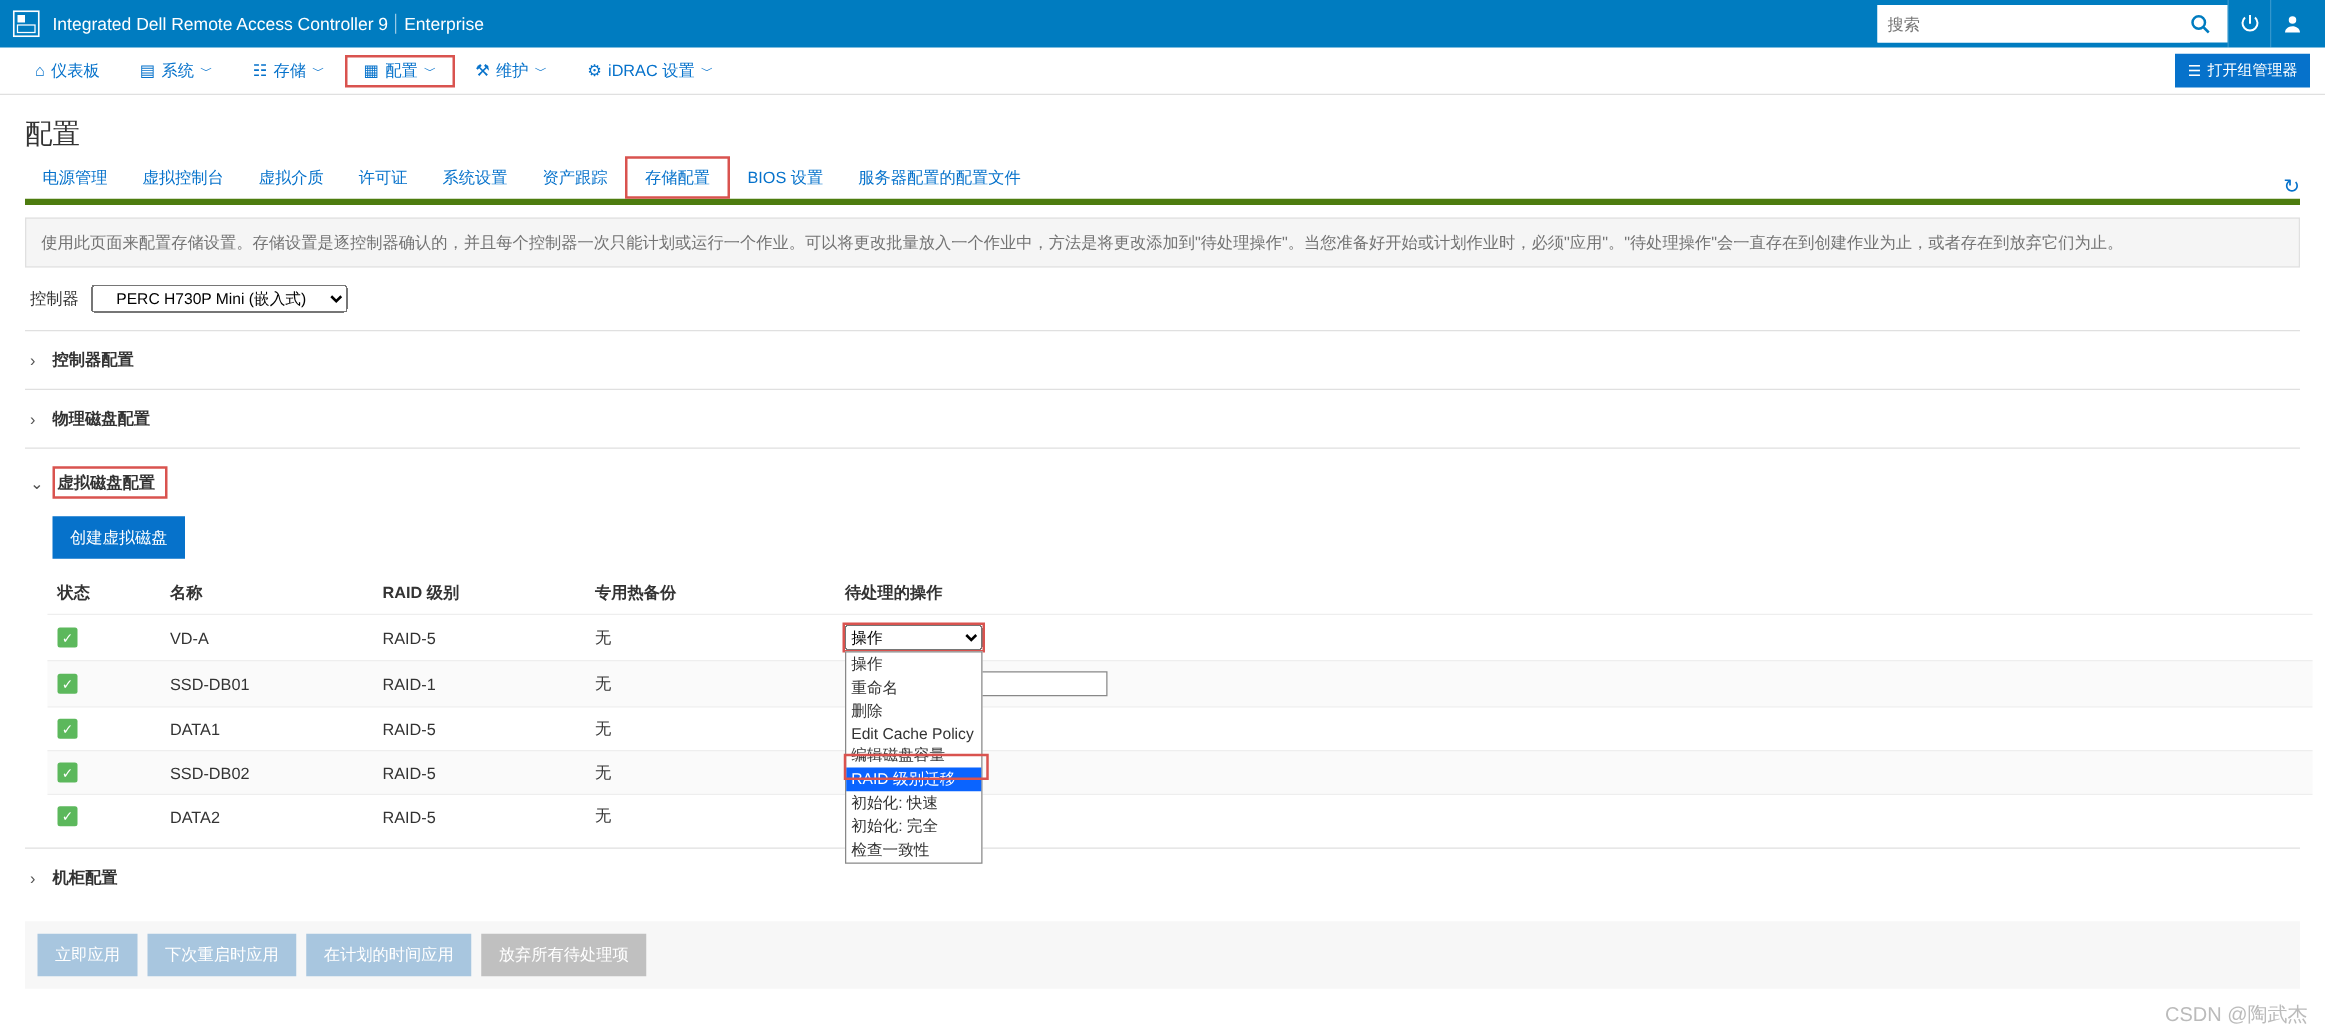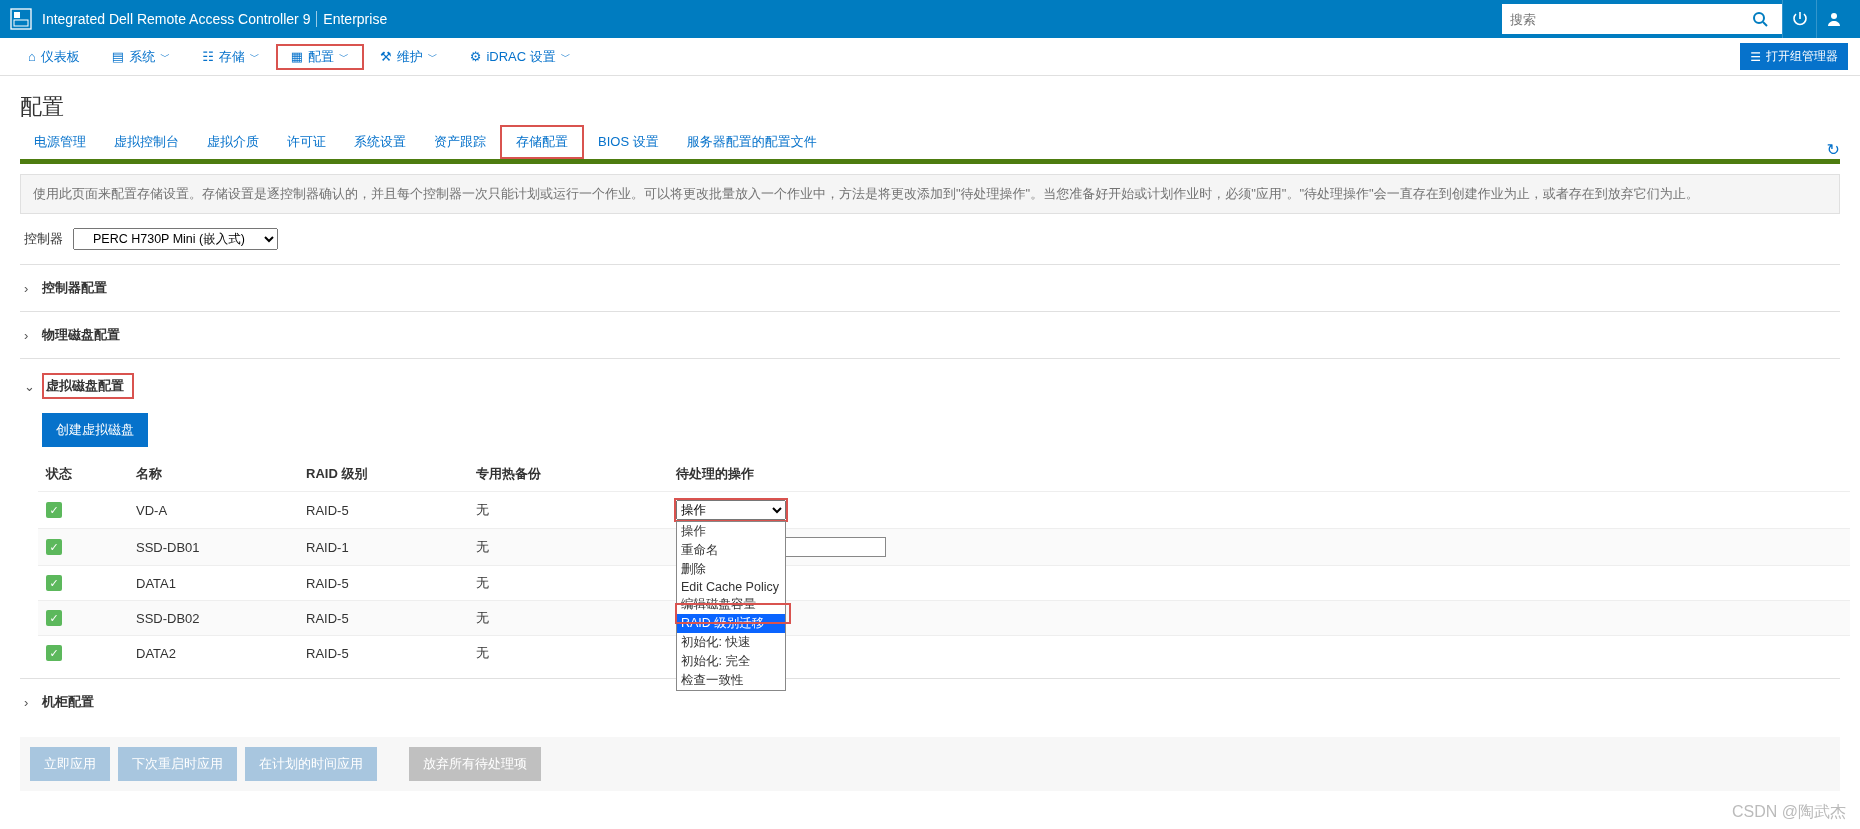--- a/index.html
+++ b/index.html
@@ -54,21 +54,21 @@
 .op-select-wide { width: 210px; font-size: 12.5px; padding: 1px 0; height: 20px; border:1px solid #888; background:#fff; }
 .op-wrap { position: relative; display: inline-block; }
 .op-wrap.hl-sel select { outline: 2px solid #d9534f; }
 .dropdown-list { position: absolute; top: 21px; left: 0; width: 110px; background: #fff; border: 1px solid #888; z-index: 20; }
 .dropdown-list .dd-item { padding: 1px 4px; font-size: 12.5px; cursor: default; white-space: nowrap; }
 .dropdown-list .dd-item.sel { background: #0a64ff; color: #fff; }
 .dd-hl-border { position:absolute; top:20px; left:-1px; width:112px; height:17px; border:2px solid #d9534f; pointer-events:none; z-index:25; box-sizing:content-box; }
 
 .footer-bar { background: #f7f7f7; padding: 10px; display: flex; gap: 8px; margin-top: 12px; }
 .f-btn { background: #a8c6df; color: #fff; padding: 8px 14px; font-size: 13px; border: none; cursor: pointer; }
-.f-btn.ghost { background: #c0c0c0; margin-left: 24px; }
+.f-btn.ghost { background: #c0c0c0; }
 
 .watermark { position: fixed; bottom: 6px; right: 14px; color: #bbb; font-size: 16px; }
 
 svg { display: block; }
 </style>
 </head>
 <body>
 
 <div class="topbar">
   <span class="logo">

